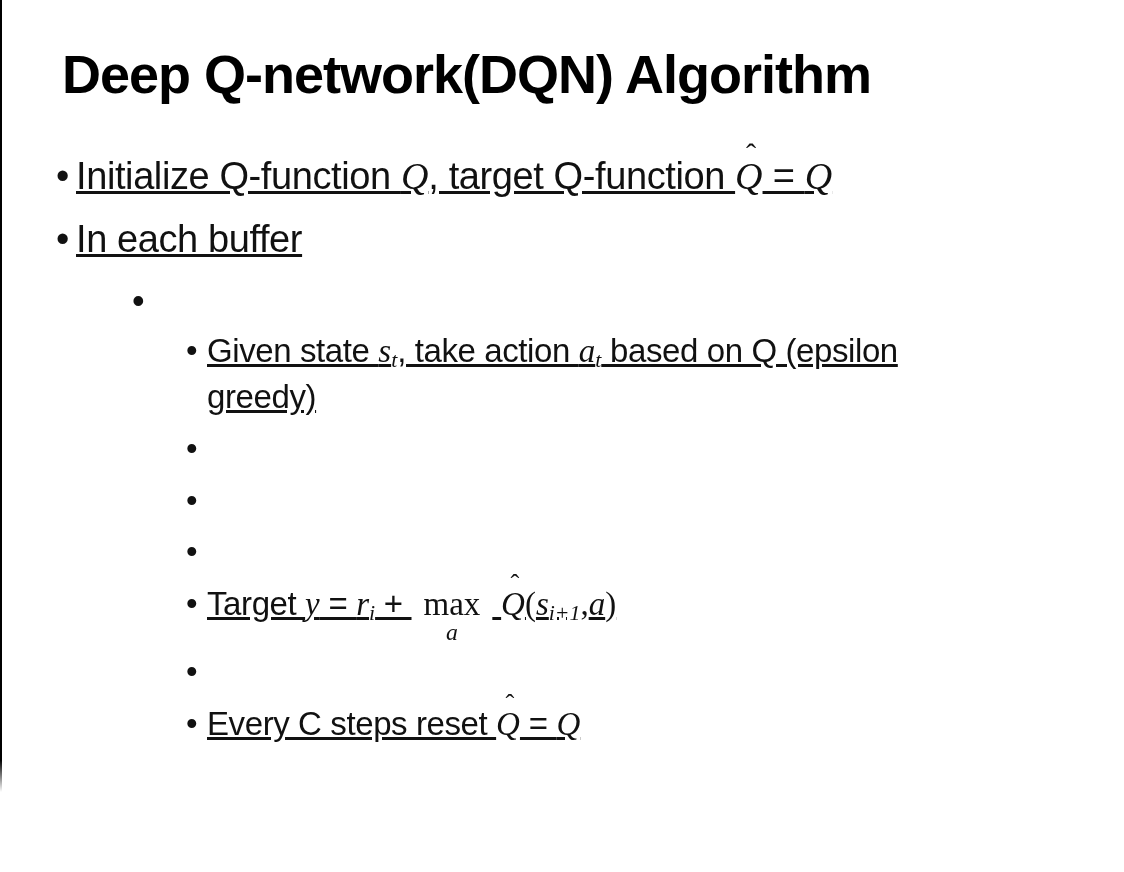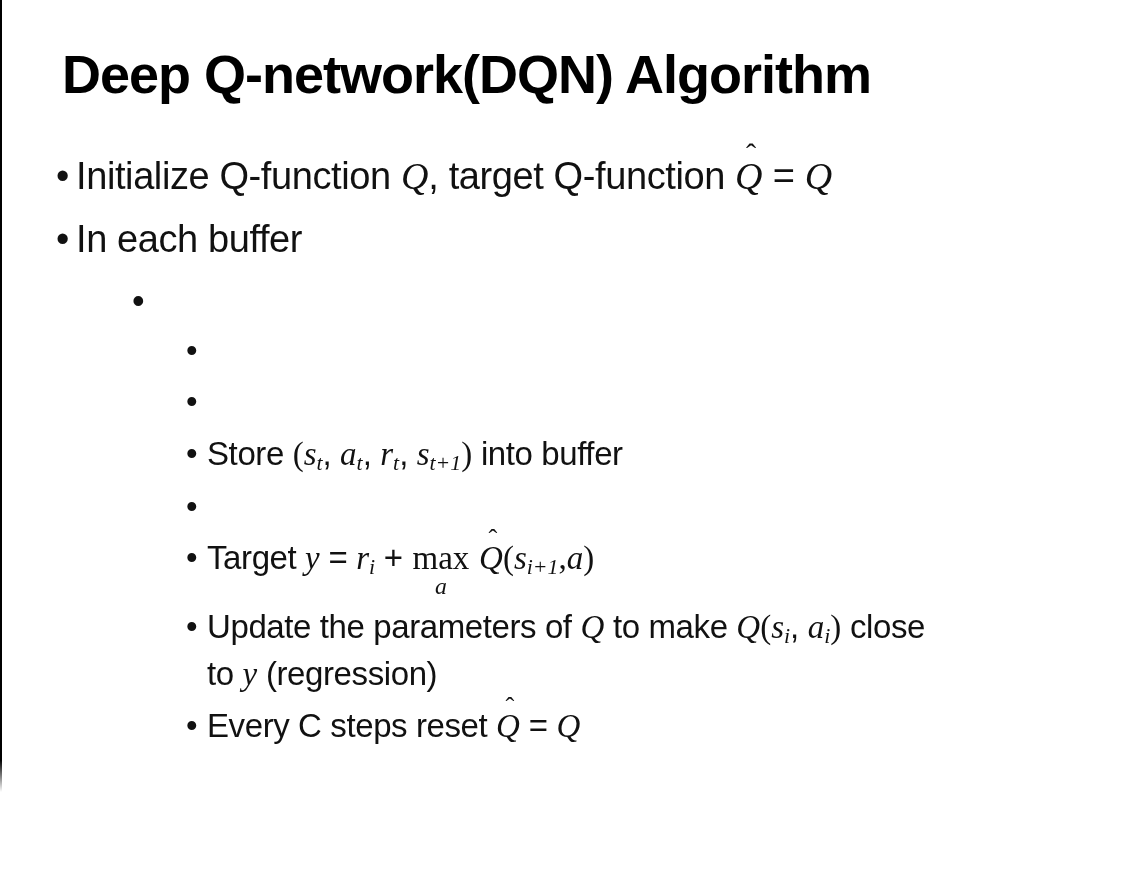--- a/index.html
+++ b/index.html
@@ -37,21 +37,21 @@
   }
   .line {
     display: flex;
     align-items: flex-start;
     white-space: nowrap;
   }
   .dot {
     flex: 0 0 auto;
     color: #111111;
   }
-  .content { flex: 0 1 auto; }
+  .content { flex: 0 1 auto; text-decoration: underline; }
   .l1 { margin-left: 56px; font-size: 38px; line-height: 1.32; letter-spacing: -0.4px; margin-bottom: 13px; }
   .l1 .dot { width: 20px; }
   .l2 { margin-left: 132px; font-size: 36px; line-height: 1.32; letter-spacing: -0.4px; margin-bottom: 3px; }
   .l2 .dot { width: 27px; }
   .l3 { margin-left: 186px; font-size: 33px; line-height: 1.38; letter-spacing: -0.4px; margin-bottom: 6px; }
   .l3 .dot { width: 21px; }
   .line:last-child { margin-top: 6px; }
 
   
   .mi {
@@ -86,21 +86,21 @@
     font-size: 0.8em;
     line-height: 1;
   }
   .maxop {
     display: inline-flex;
     flex-direction: column;
     align-items: center;
     line-height: 0.95;
     font-family: "Liberation Serif", serif;
     letter-spacing: 0;
-    margin: 0 1px;
+    margin: 0 12px;
   }
   .maxop .opname { font-style: normal; }
   .maxop .opunder {
     font-style: italic;
     font-size: 0.72em;
     margin-top: 1px;
   }
 </style>
 </head>
 <body>
@@ -115,40 +115,39 @@
       </div>
       <div class="line l1">
         <span class="dot">•</span>
         <span class="content">In each buffer</span>
       </div>
       <div class="line l2">
         <span class="dot">•</span>
       </div>
       <div class="line l3">
         <span class="dot">•</span>
+        <span class="content">Given state <span class="mi">s</span><span class="msub">t</span>, take action <span class="mi">a</span><span class="msub">t</span> based on Q (epsilon<br>greedy)</span>
       </div>
       <div class="line l3">
         <span class="dot">•</span>
       </div>
       <div class="line l3">
         <span class="dot">•</span>
-        <span class="content">Store <span class="md">(</span><span class="mi">s</span><span class="msub">t</span>, <span class="mi">a</span><span class="msub">t</span>, <span class="mi">r</span><span class="msub">t</span>, <span class="mi">s</span><span class="msub">t+1</span><span class="md">)</span> into buffer</span>
       </div>
       <div class="line l3">
         <span class="dot">•</span>
       </div>
       <div class="line l3">
         <span class="dot">•</span>
         <span class="content">Target <span class="mi">y</span> = <span class="mi">r</span><span class="msub">i</span> + <span class="maxop">
             <span class="opname">max</span>
             <span class="opunder">a</span>
           </span> <span class="mhat"><span class="acc">ˆ</span><span class="mi">Q</span></span><span class="md">(</span><span class="mi">s</span><span class="msub">i+1</span><span class="md">,</span><span class="mi">a</span><span class="md">)</span></span>
       </div>
       <div class="line l3">
         <span class="dot">•</span>
-        <span class="content">Update the parameters of <span class="mi">Q</span> to make <span class="mi">Q</span><span class="md">(</span><span class="mi">s</span><span class="msub">i</span>, <span class="mi">a</span><span class="msub">i</span><span class="md">)</span> close<br>to <span class="mi">y</span> (regression)</span>
       </div>
       <div class="line l3">
         <span class="dot">•</span>
         <span class="content">Every C steps reset <span class="mhat"><span class="acc">ˆ</span><span class="mi">Q</span></span> = <span class="mi">Q</span></span>
       </div>
     </div>
 </div>
 
 </body></html>

